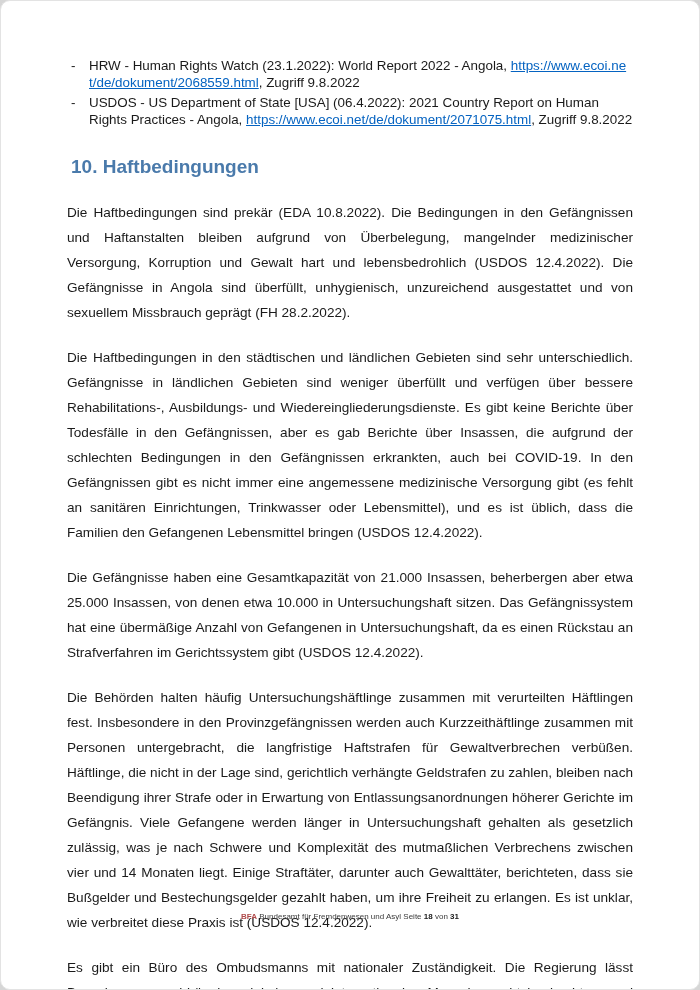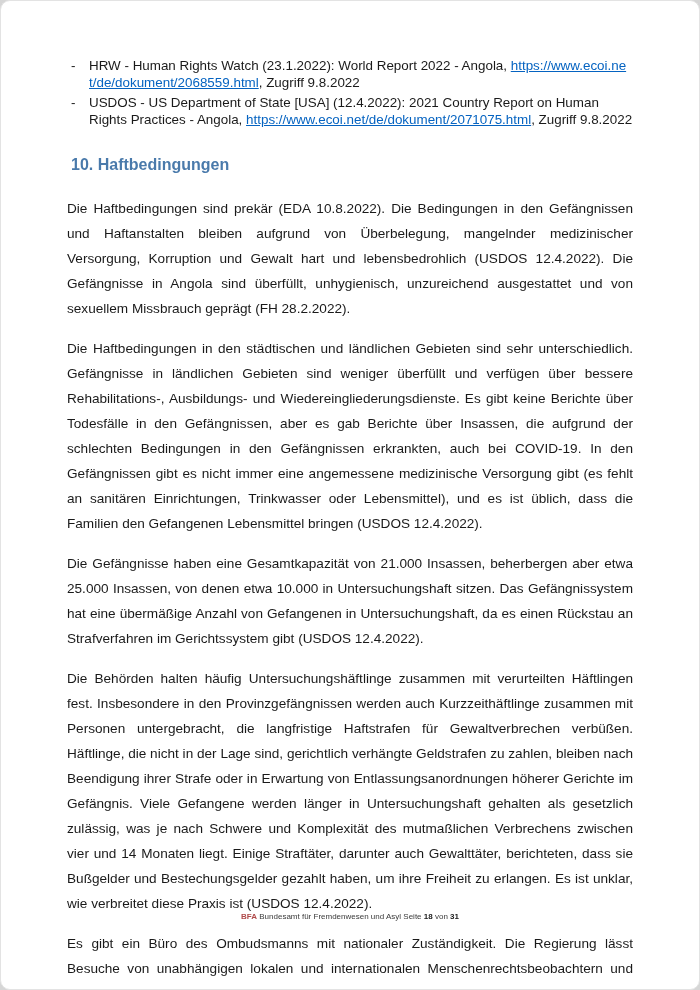--- a/index.html
+++ b/index.html
@@ -40,29 +40,30 @@
   a.link {
     color: #0563c1;
     text-decoration: underline;
     cursor: pointer;
     word-break: break-all;
   }
   
   .section-heading {
     color: #4a7aab;
     font-weight: bold;
-    font-size: 16px;
+    font-size: 19px;
     margin: 0 0 22px 4px;
   }
   
   .para {
     font-size: 13.6px;
     line-height: 25px;
     text-align: justify;
     margin-bottom: 15px;
+    margin-top: 20px;
   }
   
   .footer {
     position: absolute;
     left: 0;
     bottom: 68px;
     width: 100%;
     text-align: center;
     font-size: 8px;
     color: #3a3a3a;
@@ -79,21 +80,21 @@
 
 <div class="page">
 
   <ul class="refs">
     <li class="ref-item">
       <span class="ref-dash">-</span>
       <span class="ref-body"><span>HRW - Human Rights Watch (23.1.2022): World Report 2022 - Angola, </span><a class="link">https://www.ecoi.net/de/dokument/2068559.html</a><span>, Zugriff 9.8.2022</span></span>
     </li>
     <li class="ref-item">
       <span class="ref-dash">-</span>
-      <span class="ref-body"><span>USDOS - US Department of State [USA] (12.4.2022): 2021 Country Report on Human Rights Practices - Angola, </span><a class="link">https://www.ecoi.net/de/dokument/2071075.html</a><span>, Zugriff 9.8.2022</span></span>
+      <span class="ref-body"><span>USDOS - US Department of State [USA] (06.4.2022): 2021 Country Report on Human Rights Practices - Angola, </span><a class="link">https://www.ecoi.net/de/dokument/2071075.html</a><span>, Zugriff 9.8.2022</span></span>
     </li>
   </ul>
 
   <h2 class="section-heading">10.  Haftbedingungen</h2>
 
   <p class="para">Die Haftbedingungen sind prekär (EDA 10.8.2022). Die Bedingungen in den Gefängnissen und Haftanstalten bleiben aufgrund von Überbelegung, mangelnder medizinischer Versorgung, Korruption und Gewalt hart und lebensbedrohlich (USDOS 12.4.2022). Die Gefängnisse in Angola sind überfüllt, unhygienisch, unzureichend ausgestattet und von sexuellem Missbrauch geprägt (FH 28.2.2022).</p>
   <p class="para">Die Haftbedingungen in den städtischen und ländlichen Gebieten sind sehr unterschiedlich. Gefängnisse in ländlichen Gebieten sind weniger überfüllt und verfügen über bessere Rehabilitations-, Ausbildungs- und Wiedereingliederungsdienste. Es gibt keine Berichte über Todesfälle in den Gefängnissen, aber es gab Berichte über Insassen, die aufgrund der schlechten Bedingungen in den Gefängnissen erkrankten, auch bei COVID-19. In den Gefängnissen gibt es nicht immer eine angemessene medizinische Versorgung gibt (es fehlt an sanitären Einrichtungen, Trinkwasser oder Lebensmittel), und es ist üblich, dass die Familien den Gefangenen Lebensmittel bringen (USDOS 12.4.2022).</p>
   <p class="para">Die Gefängnisse haben eine Gesamtkapazität von 21.000 Insassen, beherbergen aber etwa 25.000 Insassen, von denen etwa 10.000 in Untersuchungshaft sitzen. Das Gefängnissystem hat eine übermäßige Anzahl von Gefangenen in Untersuchungshaft, da es einen Rückstau an Strafverfahren im Gerichtssystem gibt (USDOS 12.4.2022).</p>
   <p class="para">Die Behörden halten häufig Untersuchungshäftlinge zusammen mit verurteilten Häftlingen fest. Insbesondere in den Provinzgefängnissen werden auch Kurzzeithäftlinge zusammen mit Personen untergebracht, die langfristige Haftstrafen für Gewaltverbrechen verbüßen. Häftlinge, die nicht in der Lage sind, gerichtlich verhängte Geldstrafen zu zahlen, bleiben nach Beendigung ihrer Strafe oder in Erwartung von Entlassungsanordnungen höherer Gerichte im Gefängnis. Viele Gefangene werden länger in Untersuchungshaft gehalten als gesetzlich zulässig, was je nach Schwere und Komplexität des mutmaßlichen Verbrechens zwischen vier und 14 Monaten liegt. Einige Straftäter, darunter auch Gewalttäter, berichteten, dass sie Bußgelder und Bestechungsgelder gezahlt haben, um ihre Freiheit zu erlangen. Es ist unklar, wie verbreitet diese Praxis ist (USDOS 12.4.2022).</p>
   <p class="para">Es gibt ein Büro des Ombudsmanns mit nationaler Zuständigkeit. Die Regierung lässt Besuche von unabhängigen lokalen und internationalen Menschenrechtsbeobachtern und ausländischen Diplomaten in den Gefängnissen zu. Dennoch haben zivilgesellschaftliche Organisationen</p>

